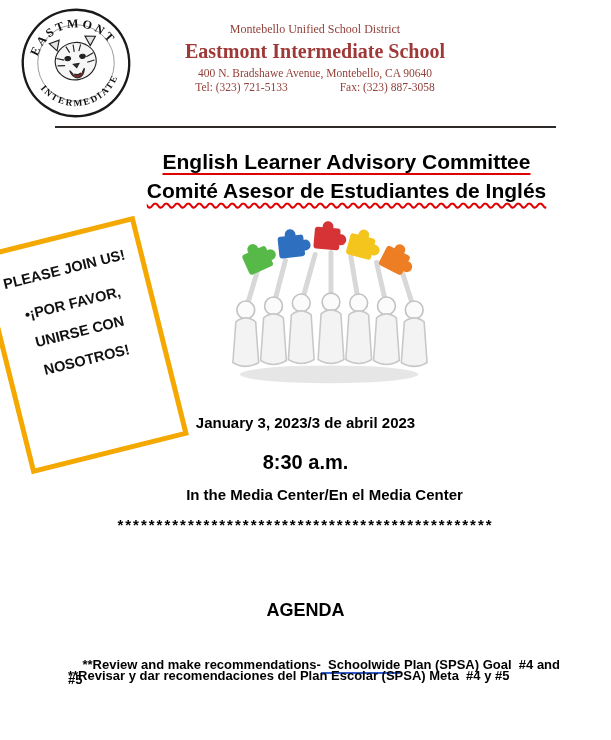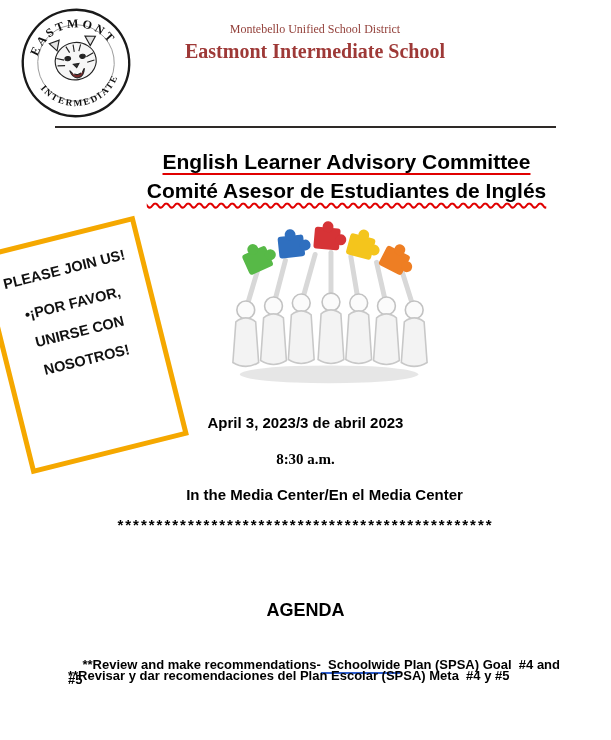--- a/index.html
+++ b/index.html
@@ -42,21 +42,21 @@
   
   .clipart { position:absolute; left:220px; top:218px; width:218px; height:170px; }
   .clipart svg { width:100%; height:100%; }
   .head { fill:#fbfbfb; stroke:#c2c2c2; stroke-width:1.6; }
   .bodyshape { fill:#f3f3f3; stroke:#c8c8c8; stroke-width:1.6; }
   .arm { stroke:#d8d8d8; stroke-width:5; stroke-linecap:round; }
 
   
   .detail { position:absolute; left:0; width:100%; text-align:center; font-weight:bold; color:#000; }
   .detail-date     { top:414px; font-size:15px; }
-  .detail-time     { top:451px; font-size:15px;font-family:Liberation Serif, serif; }
+  .detail-time     { top:451px; font-size:20px; }
   .detail-location { top:486px; font-size:15px;padding-left:38px; }
   .detail-stars    { top:516px; font-size:15px; letter-spacing:2px; }
 
   .agenda-heading { position:absolute; top:600px; left:0; width:100%; text-align:center; font-weight:bold; font-size:18px; color:#000; }
   .agenda-item { position:absolute; left:68px; width:500px; font-weight:bold; font-size:13px; color:#000; white-space:pre-wrap; }
   .agenda-item-1 { top:642px; }
   .agenda-item-2 { top:668px; }
   .blue-underline { text-decoration:underline; text-decoration-color:#2F5FD0; text-decoration-thickness:2px; text-underline-offset:3px; }
 </style>
 </head>
@@ -88,20 +88,24 @@
         <path d="M57,61 h6 l-3,4 z" fill="#333"></path>
         <path d="M52,67 q8,11 16,0 q-2,9 -8,9 q-6,0 -8,-9 z" fill="#7a2b2b"></path>
         <path d="M54,68 l2,4 2,-4 z M62,68 l2,4 2,-4 z" fill="#fff" stroke="none"></path>
       </g>
     </svg>
   </div>
 
   <div class="header-block">
     <div class="district">Montebello Unified School District</div>
     <div class="school">Eastmont Intermediate School</div>
+    <div class="address">400 N. Bradshawe Avenue, Montebello, CA 90640</div>
+    <div class="telfax">
+      <span>Tel: (323) 721-5133</span><span class="gap"></span><span>Fax: (323) 887-3058</span>
+    </div>
   </div>
 
 
   <div class="rule"></div>
 
   <div class="title-block">
     <div><span class="title-en">English Learner Advisory Committee</span></div>
     <div><span class="title-es">Comité Asesor de Estudiantes de Inglés</span></div>
   </div>
 
@@ -178,21 +182,21 @@
           <path class="bodyshape" d="M-10,100 Q0,92 10,100 L13,143 Q0,151 -13,143 Z"></path>
         </g>
         <g transform="translate(196,0)">
           <circle class="head" cx="0" cy="92" r="9"></circle>
           <path class="bodyshape" d="M-10,104 Q0,96 10,104 L13,145 Q0,153 -13,145 Z"></path>
         </g>
       </g>
     </svg>
   </div>
 
-  <div class="detail detail-date">April 3, 2023/3 de abril 2023</div>
+  <div class="detail detail-date">January 3, 2023/3 de abril 2023</div>
   <div class="detail detail-time">8:30 a.m.</div>
   <div class="detail detail-location">In the Media Center/En el Media Center</div>
   <div class="detail detail-stars">************************************************</div>
 
   <div class="agenda-heading">AGENDA</div>
   <div class="agenda-item agenda-item-1">
     <span>**Review and make recommendations-</span><span class="blue-underline">  Schoolwide</span><span> Plan (SPSA) Goal  #4 and #5</span>
   </div>
   <div class="agenda-item agenda-item-2">**Revisar y dar recomendaciones del Plan Escolar (SPSA) Meta  #4 y #5</div>
 

